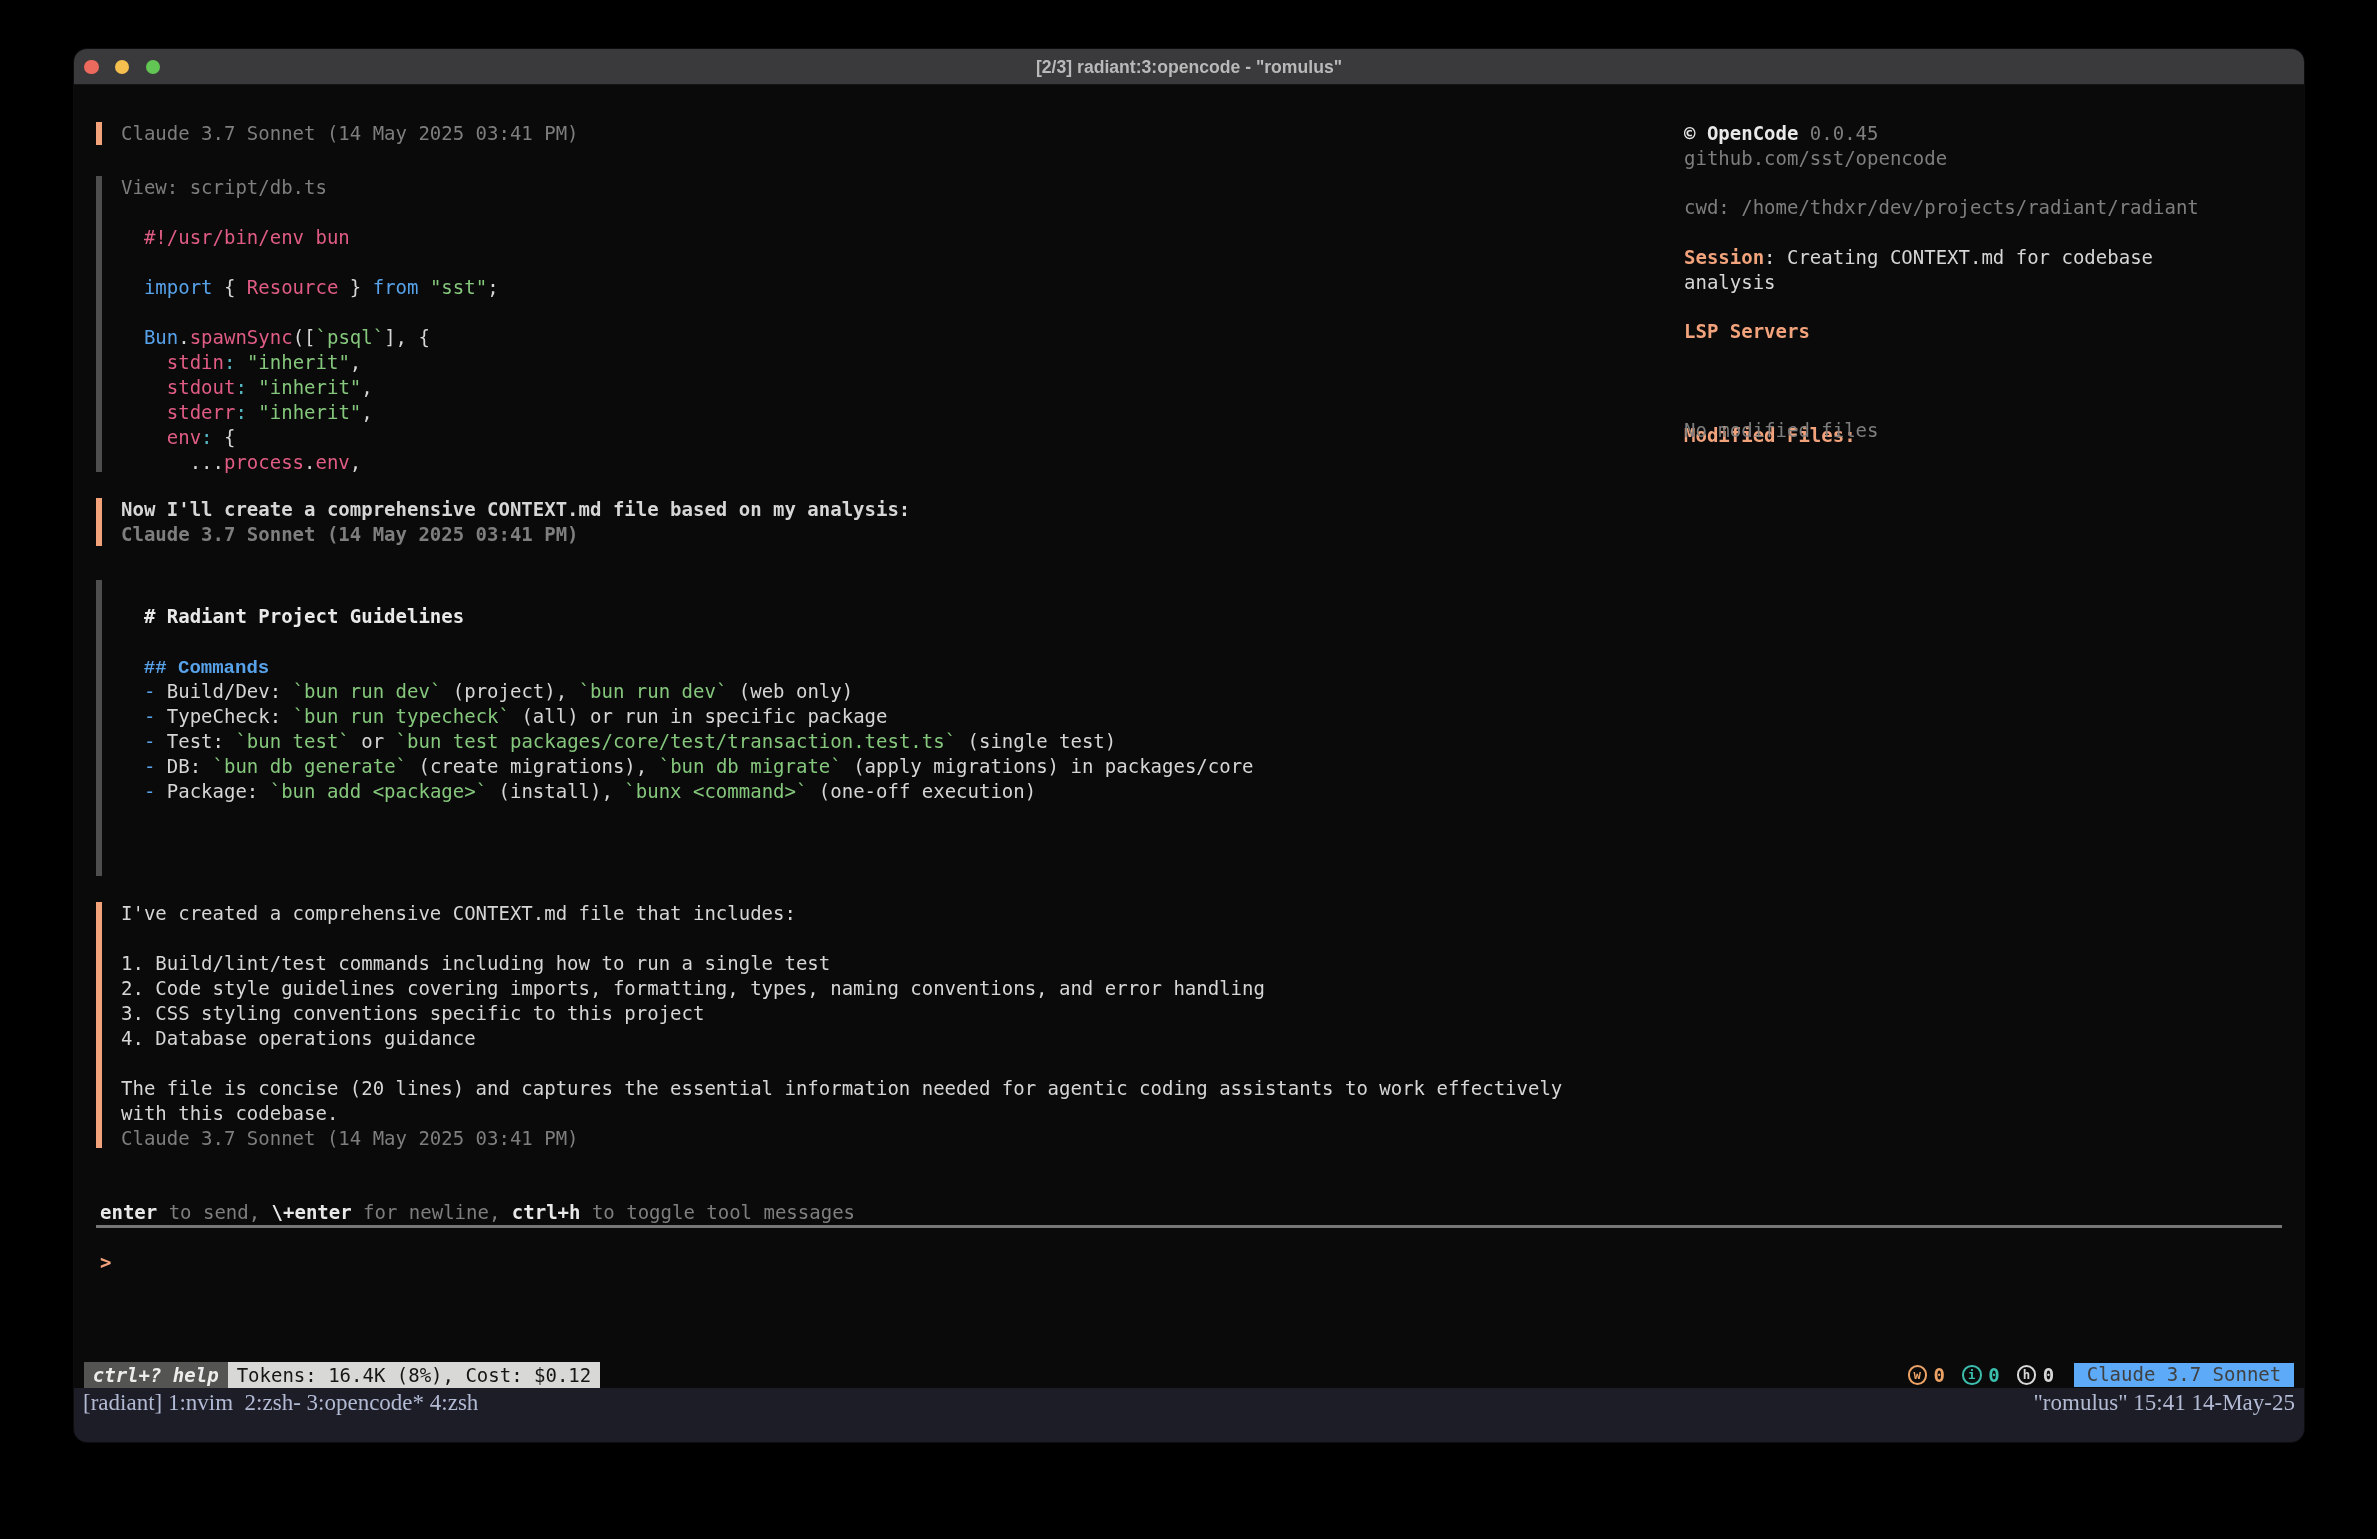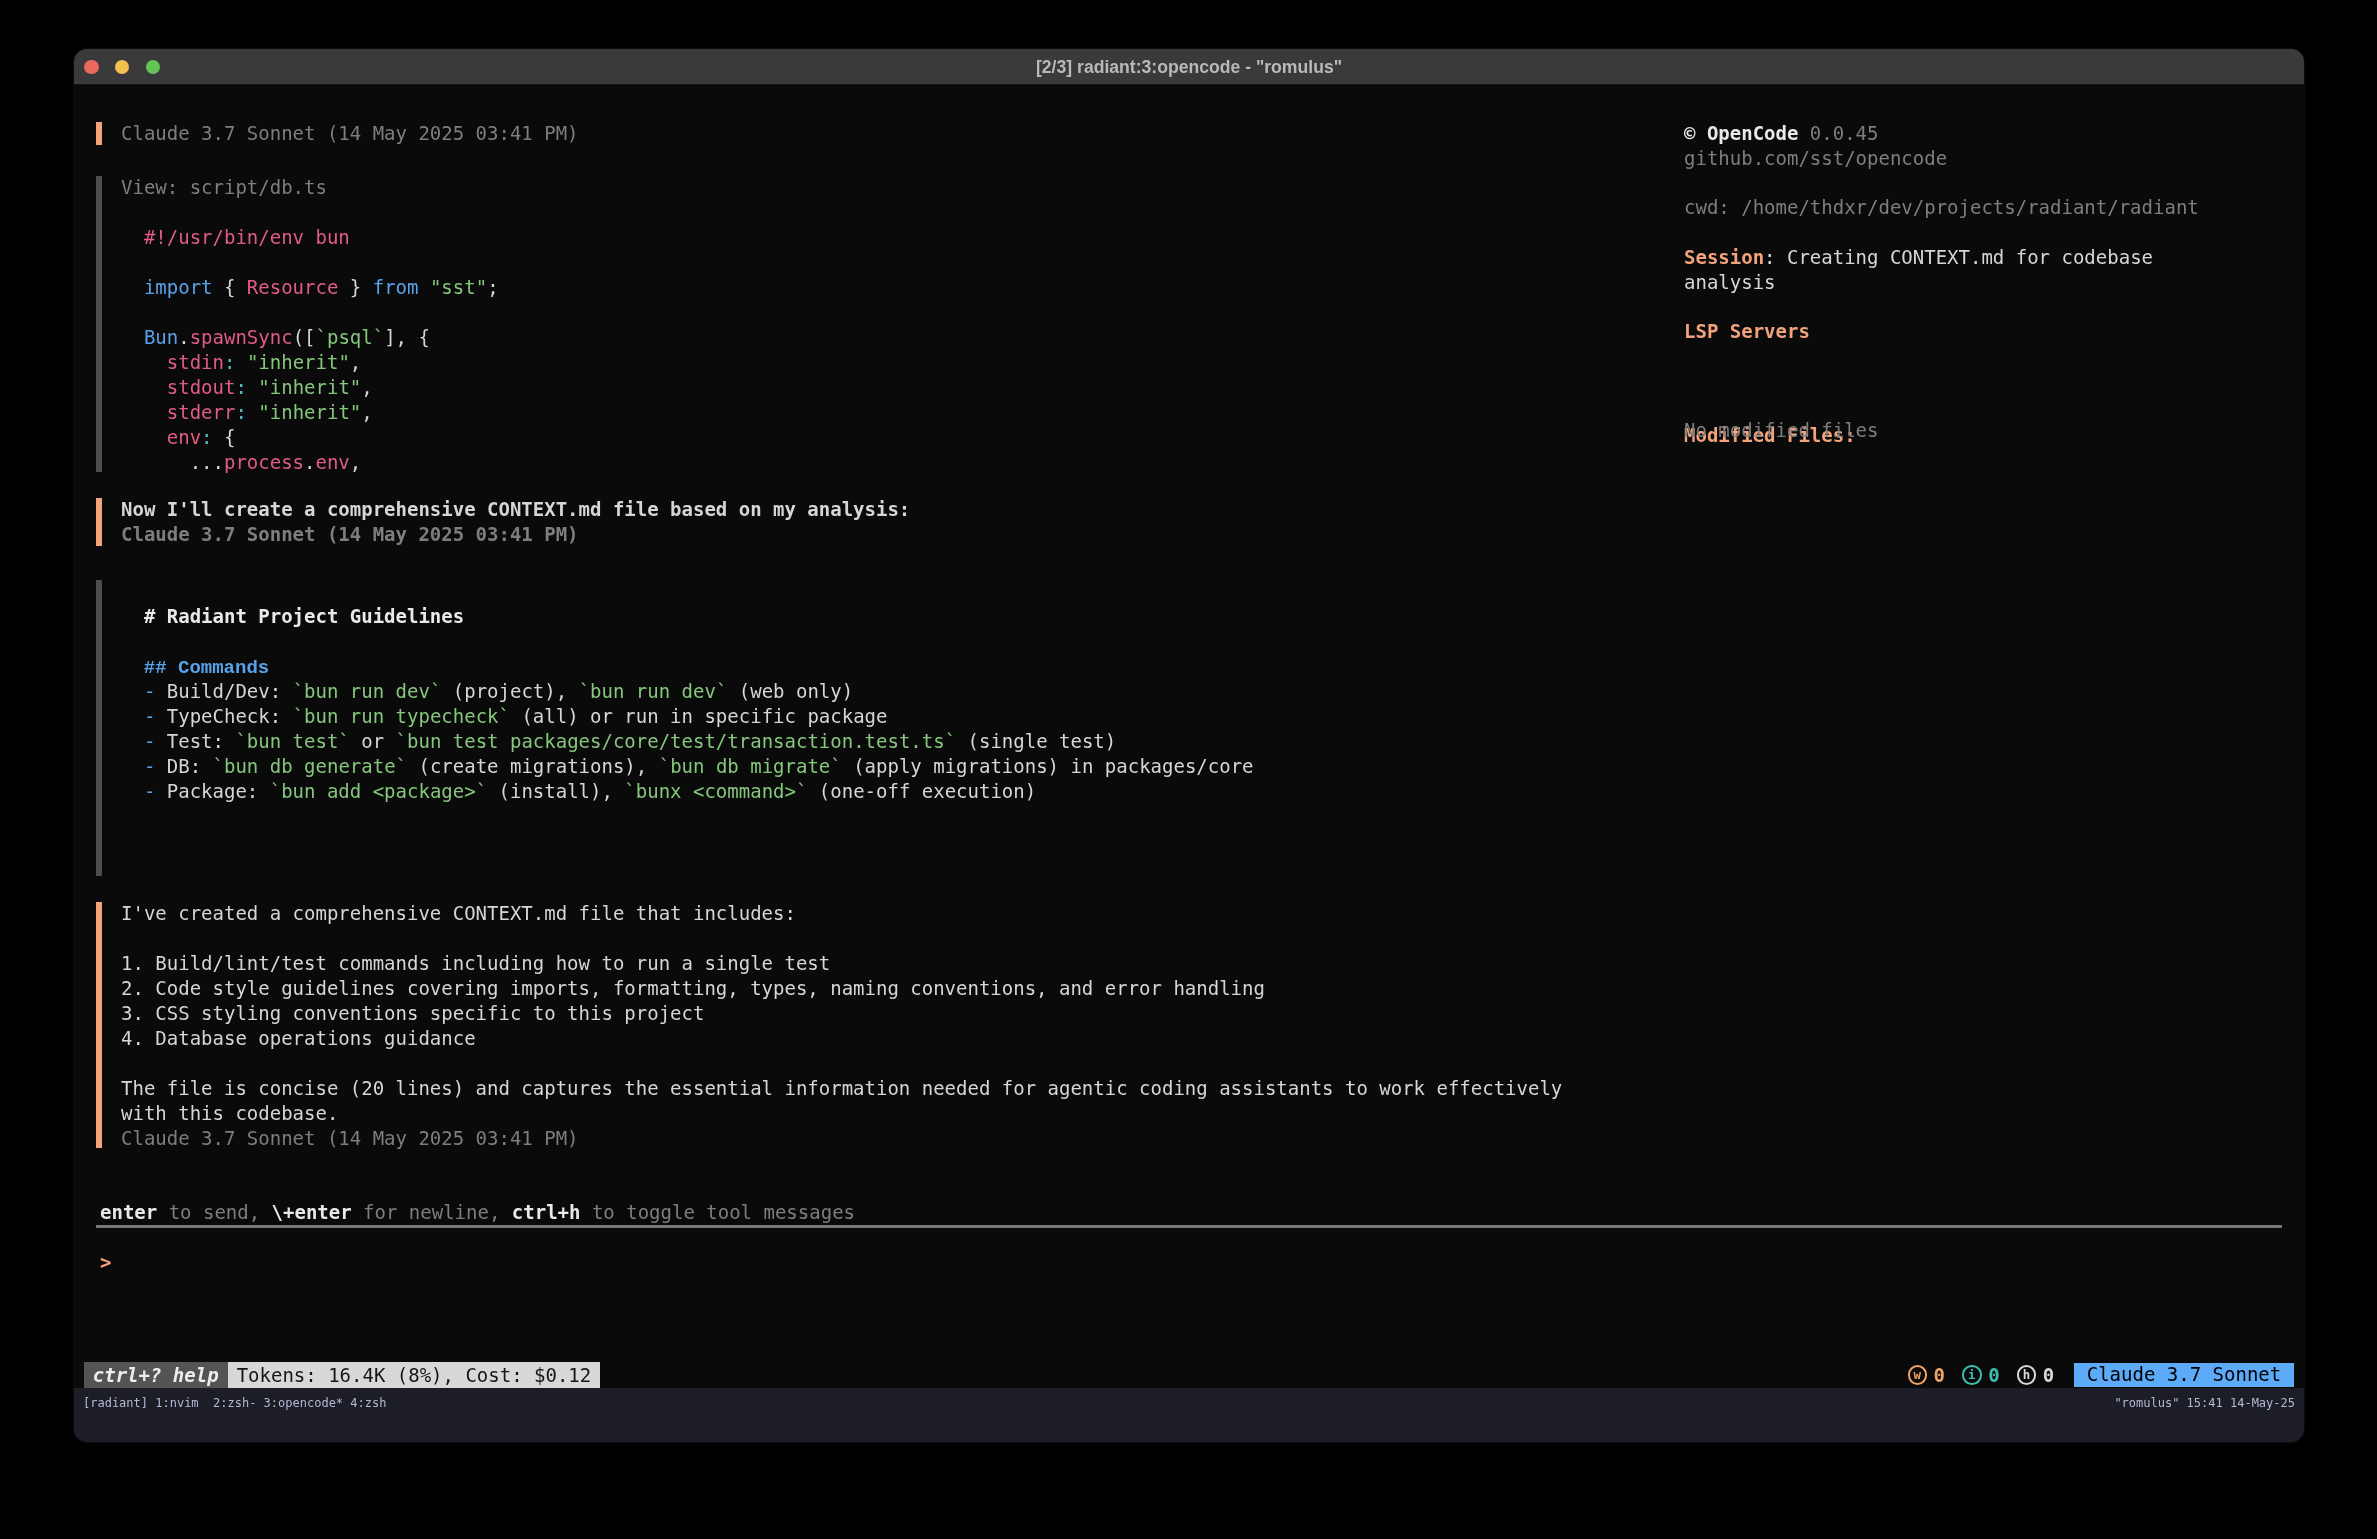--- a/index.html
+++ b/index.html
@@ -62,27 +62,27 @@
     width:19.6px;height:19.6px;border:2px solid currentColor;border-radius:50%;
     display:inline-flex;align-items:center;justify-content:center;
     font-size:12.4px;line-height:1;font-weight:bold;
   }
   .diag .cnt{font-size:19px;}
   .diag-orange{color:#eda366;}
   .diag-teal{color:#3cbfae;}
   .diag-white{color:#d8d8d8;}
   .badge{
     height:23.5px;line-height:23.5px;padding:0 13px;background:var(--badge,#5caaf8);
-    color:#000000;white-space:pre;
+    color:#404040;white-space:pre;
   }
   
   .tmuxbar{
     position:absolute;left:0;right:0;top:1303px;bottom:0;background:var(--tmux-bg,#1d1d27);
     display:flex;justify-content:space-between;align-items:flex-start;
-    padding:2px 9px 0 9px;font-size:12px;color:var(--tmux-text,#b2bad4);
+    padding:2px 9px 0 9px;font-size:23px;color:var(--tmux-text,#b2bad4);font-family:Liberation Serif, serif;
   }
   .tmux-left,.tmux-right{height:26px;line-height:26px;white-space:pre;}
 </style>
 </head>
 <body>
 
 <div class="desktop">
   <div class="window">
 
     <div class="titlebar">

